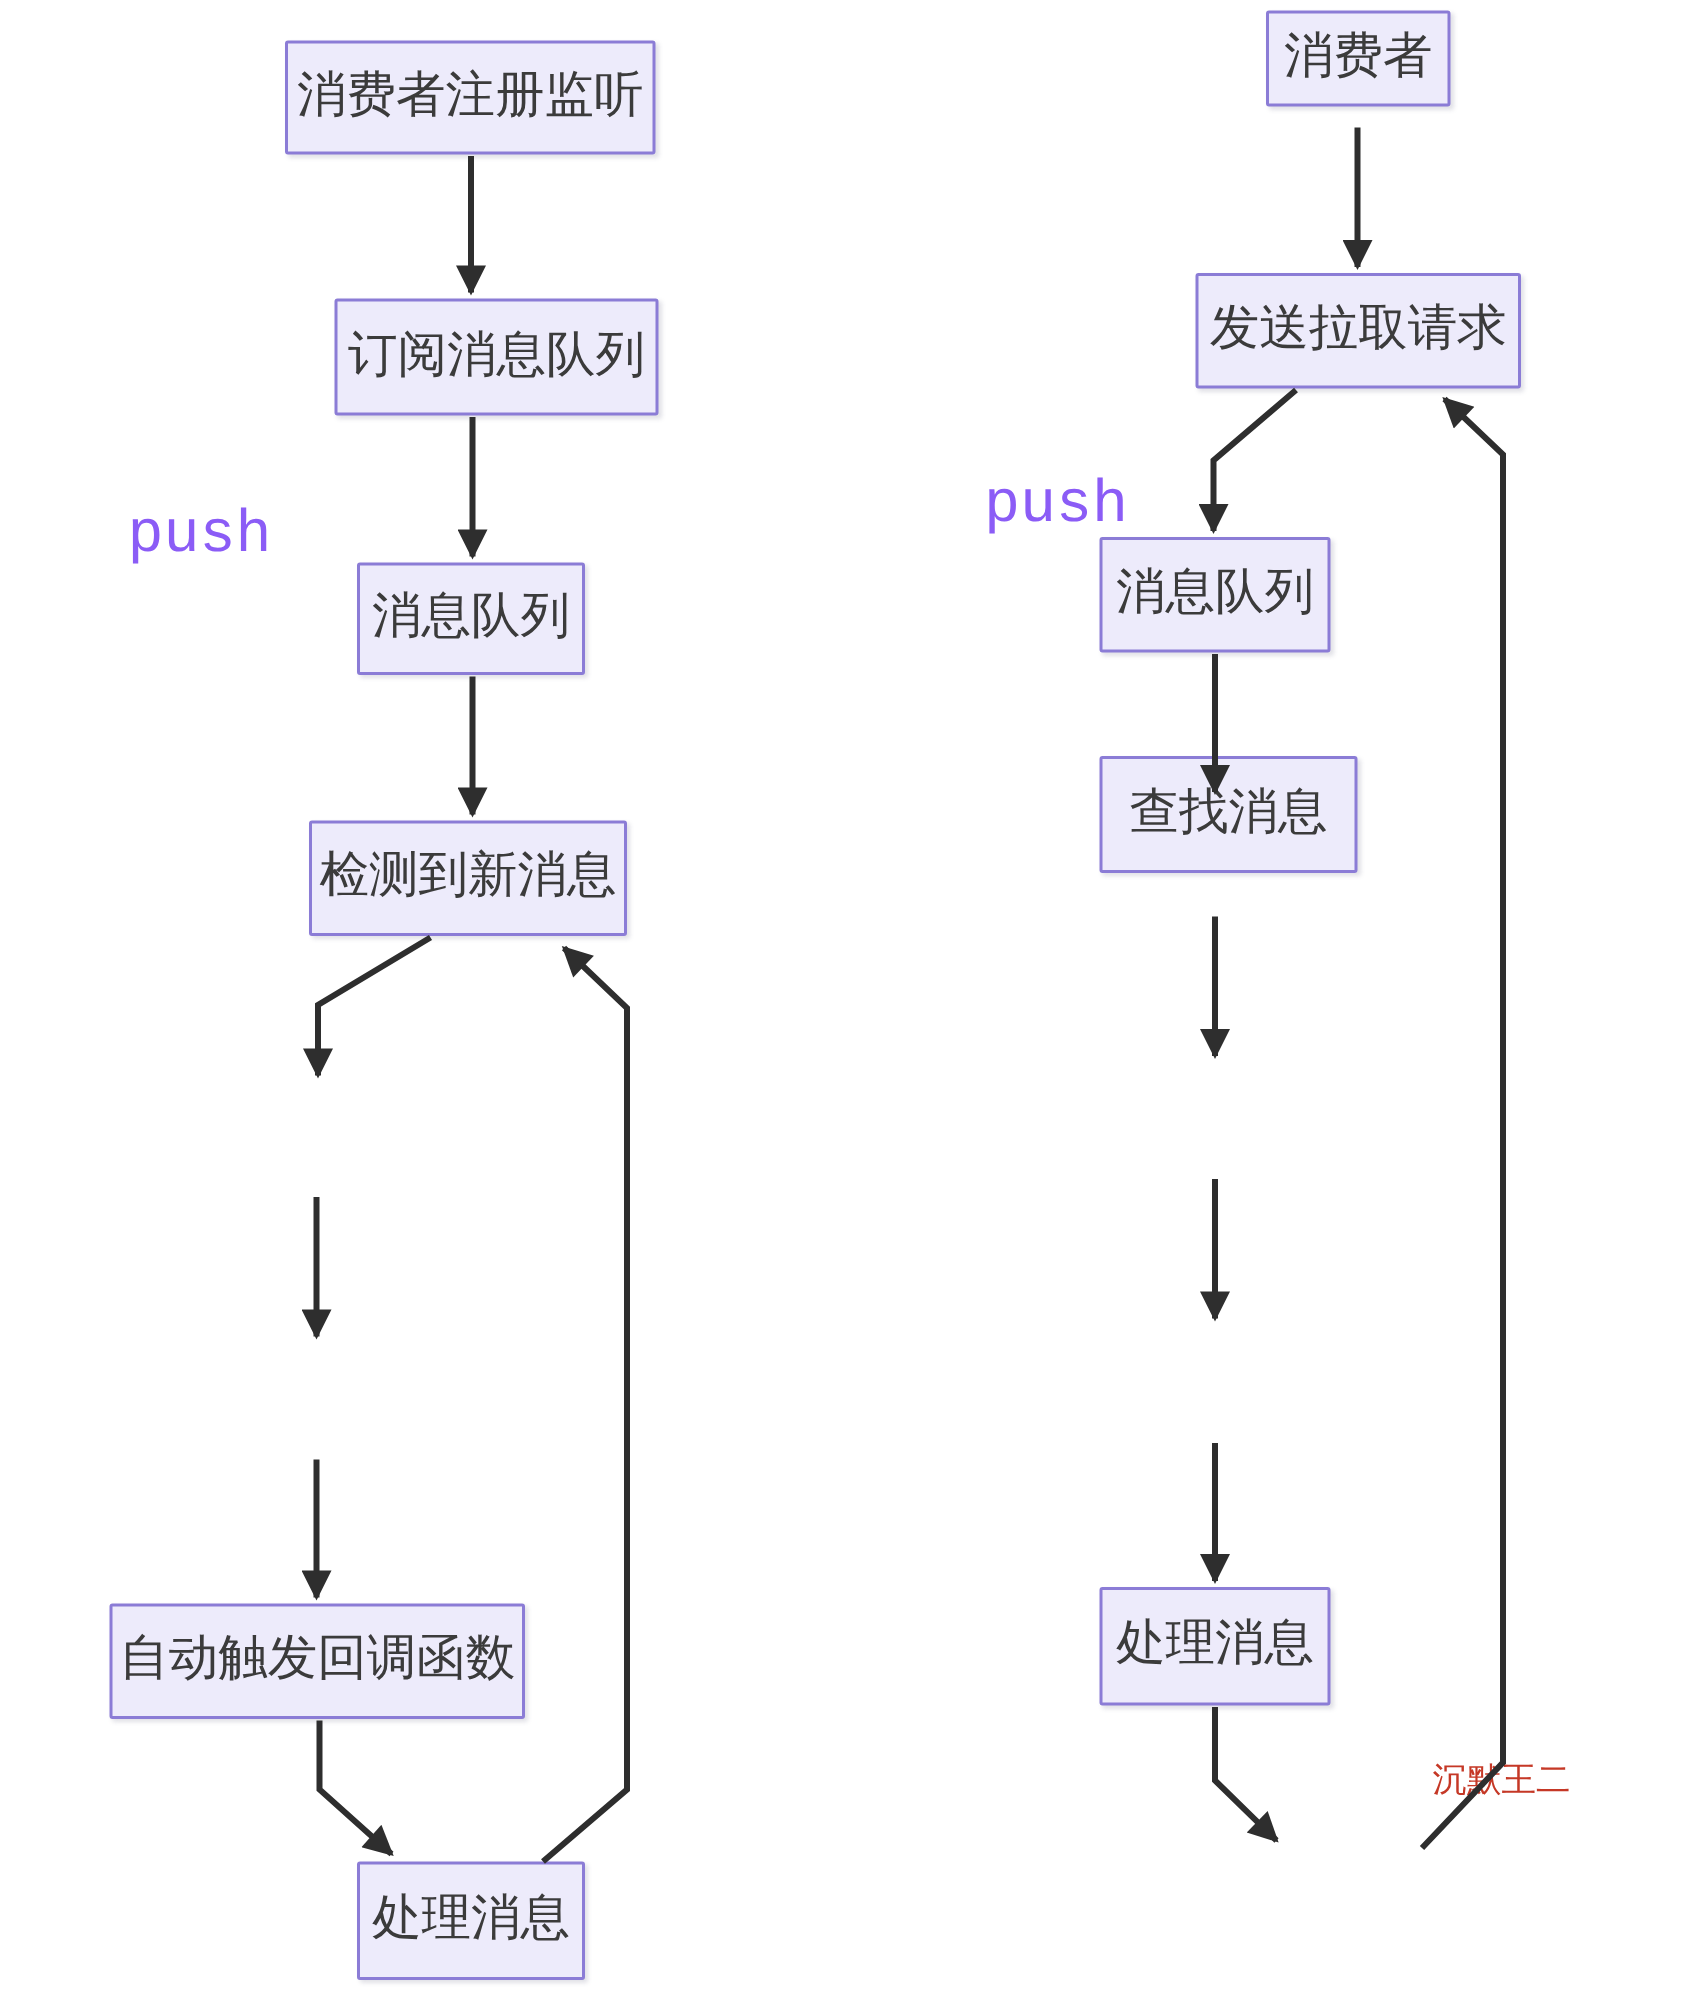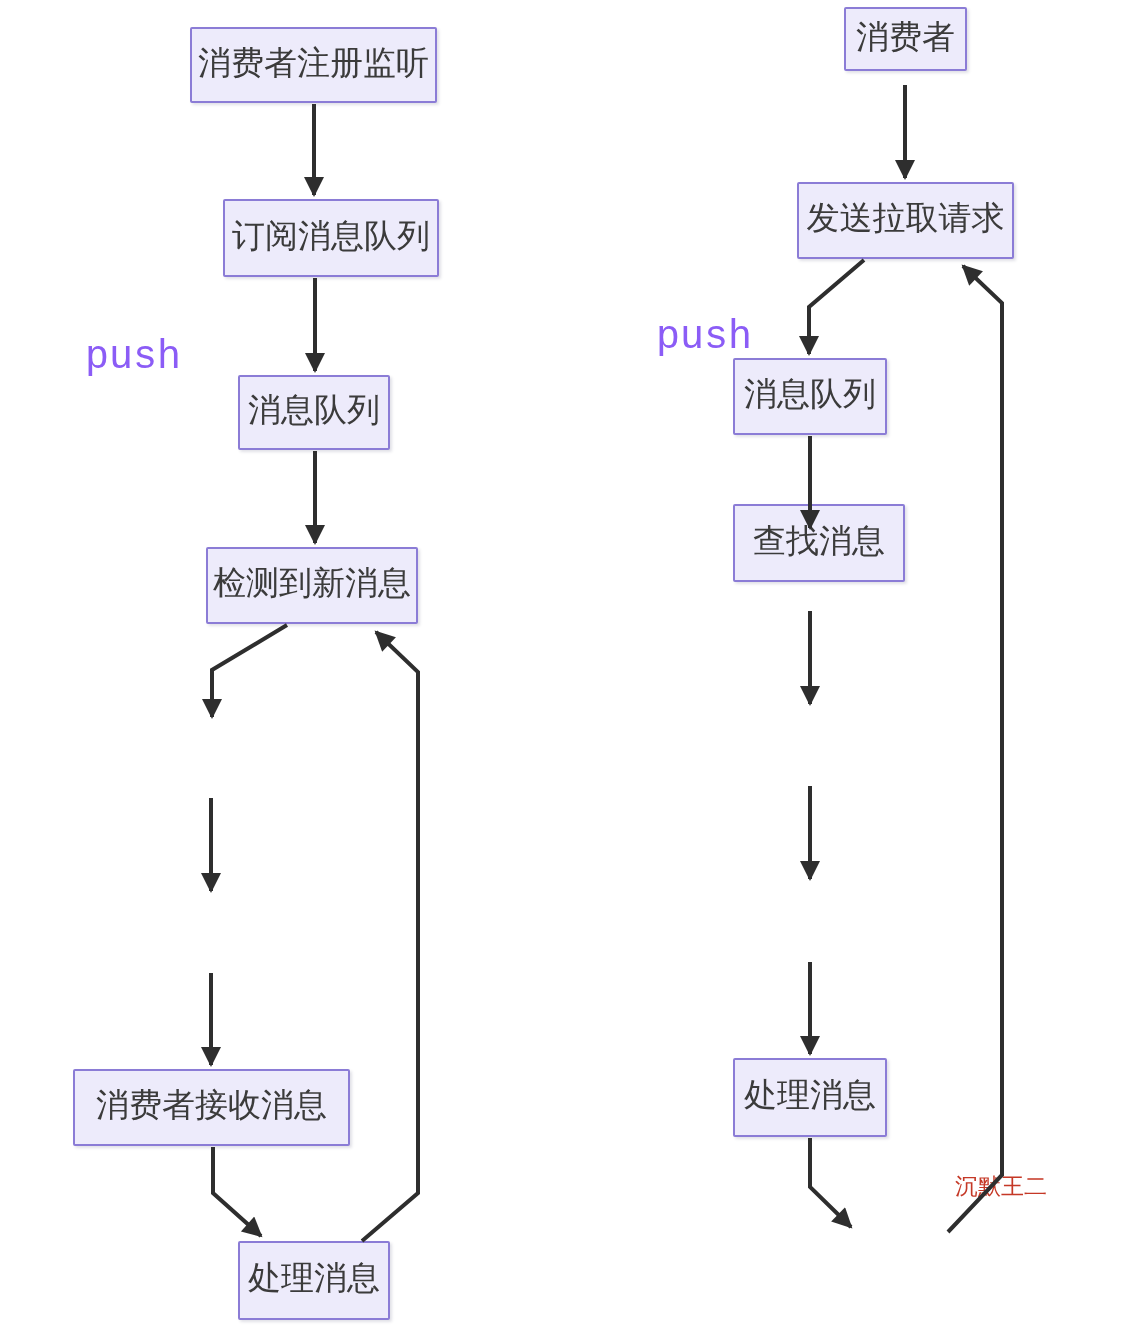--- a/index.html
+++ b/index.html
@@ -35,21 +35,21 @@
   <div class="node" style="left:223px;top:199px;width:216px;height:78px">
     <span>订阅消息队列</span>
   </div>
   <div class="node" style="left:238px;top:375px;width:152px;height:75px">
     <span>消息队列</span>
   </div>
   <div class="node" style="left:206px;top:547px;width:212px;height:77px">
     <span>检测到新消息</span>
   </div>
   <div class="node" style="left:73px;top:1069px;width:277px;height:77px">
-    <span>消费者接收消息</span>
+    <span>自动触发回调函数</span>
   </div>
   <div class="node" style="left:238px;top:1241px;width:152px;height:79px">
     <span>处理消息</span>
   </div>
 
   <div class="node" style="left:844px;top:7px;width:123px;height:64px">
     <span>消费者</span>
   </div>
   <div class="node" style="left:797px;top:182px;width:217px;height:77px">
     <span>发送拉取请求</span>

